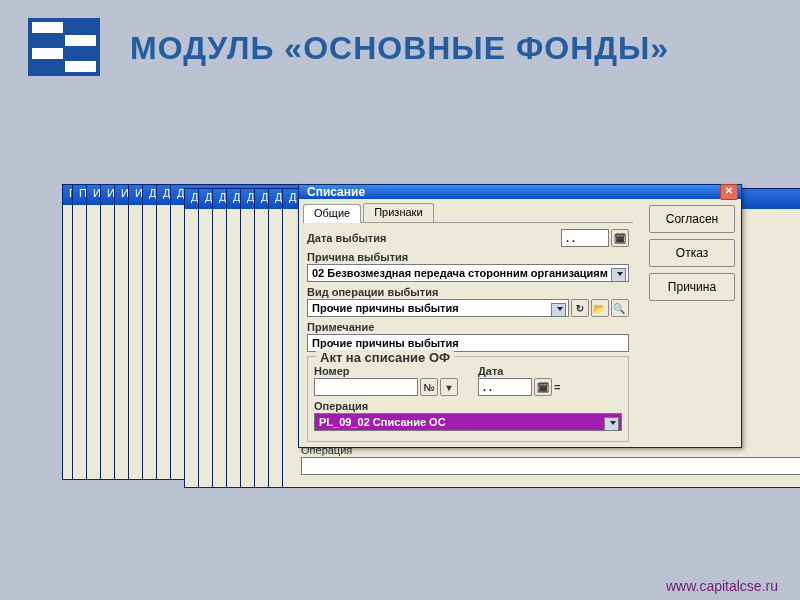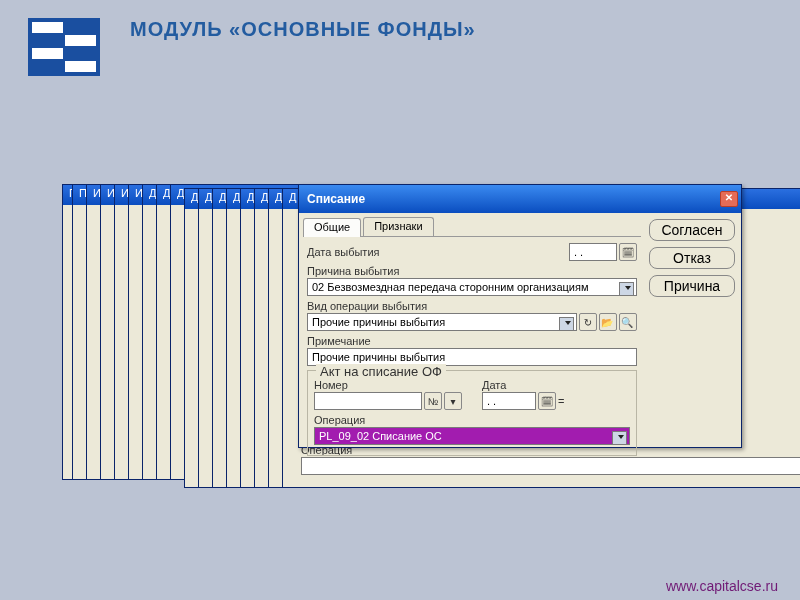--- a/index.html
+++ b/index.html
@@ -16,22 +16,22 @@
   .logo {
     width: 72px; height: 58px;
     background: #1a4fa0;
     display: grid;
     grid-template-columns: 1fr 1fr; grid-template-rows: repeat(4,1fr);
     gap: 2px; padding: 4px;
   }
   .logo .c { background: #fff; }
   .logo .b { background: #1a4fa0; }
   .title {
-    margin-left: 30px; 
-    color: #235ca0; font-weight: bold; font-size: 20px;
+    margin-left: 30px; margin-top: 12px;
+    color: #235ca0; font-weight: bold; font-size: 32px;
     letter-spacing: 1px;
   }
   .stack { position: absolute; left: 62px; top: 184px; width: 680px; height: 320px; }
   .ghost {
     position: absolute;
     width: 560px; height: 296px;
     background: #ece9d8;
     border: 1px solid #0a246a;
   }
   .ghost .tb {
@@ -41,54 +41,54 @@
     overflow: hidden; white-space: nowrap;
   }
   .mainwin {
     position: absolute;
     width: 444px; height: 264px;
     background: #ece9d8;
     border: 1px solid #0a246a;
     box-shadow: 2px 2px 4px rgba(0,0,0,.35);
   }
   .titlebar {
-    height: 28px;
+    height: 14px;
     background: linear-gradient(#3a8af0,#0a4dbf);
     color: #fff; font-weight: bold;
     display: flex; align-items: center; justify-content: space-between;
     padding: 0 3px 0 8px; font-size: 12px;
   }
   .closebtn {
     width: 18px; height: 16px;
     background: #e56c57;
     border: 1px solid #b63e2a;
     border-radius: 2px;
     color: #fff; font-size: 10px; line-height: 12px; text-align: center;
     font-weight: bold;
   }
-  .body { display: flex; height: calc(100% - 22px); }
+  .body { display: flex; height: calc(100% - 22px); gap: 8px; }
   .left { flex: 1; padding: 4px; }
   .right {
     width: 96px; padding: 6px 6px 0 4px;
     display: flex; flex-direction: column; gap: 6px;
   }
   .btn {
-    height: 22px; background: #ece9d8;
-    border: 1px solid #888; border-radius: 8px;
-    font-size: 14px; display:flex; align-items:center; justify-content:center;
+    height: 28px; background: #ece9d8;
+    border: 1px solid #888; border-radius: 2px;
+    font-size: 12px; display:flex; align-items:center; justify-content:center;
   }
   .tabs { display: flex; border-bottom: 1px solid #999; height: 20px; }
   .tab {
     padding: 2px 10px; font-size: 11px;
     border: 1px solid #999; border-bottom: none;
     background: #ece9d8; border-radius: 3px 3px 0 0;
     margin-right: 2px;
   }
   .tab.active { background: #fcfcfa; position: relative; top: 1px; }
-  .form { padding: 6px 4px 0 4px; font-size: 11px; color: #333; }
+  .form { padding: 6px 4px 0 4px; font-size: 11px; color: #333; font-weight: bold; }
   .row { margin-bottom: 4px; }
   .lbl { display: block; margin-bottom: 1px; }
   .fieldline { display:flex; gap:2px; align-items:center; }
   .input {
     height: 18px; background: #fff; border: 1px solid #7a7a7a;
     font-size: 11px; padding: 1px 4px; color:#000;
     display:flex; align-items:center; overflow:hidden; white-space:nowrap;
   }
   .combo { flex:1; position:relative; }
   .combo::after {

